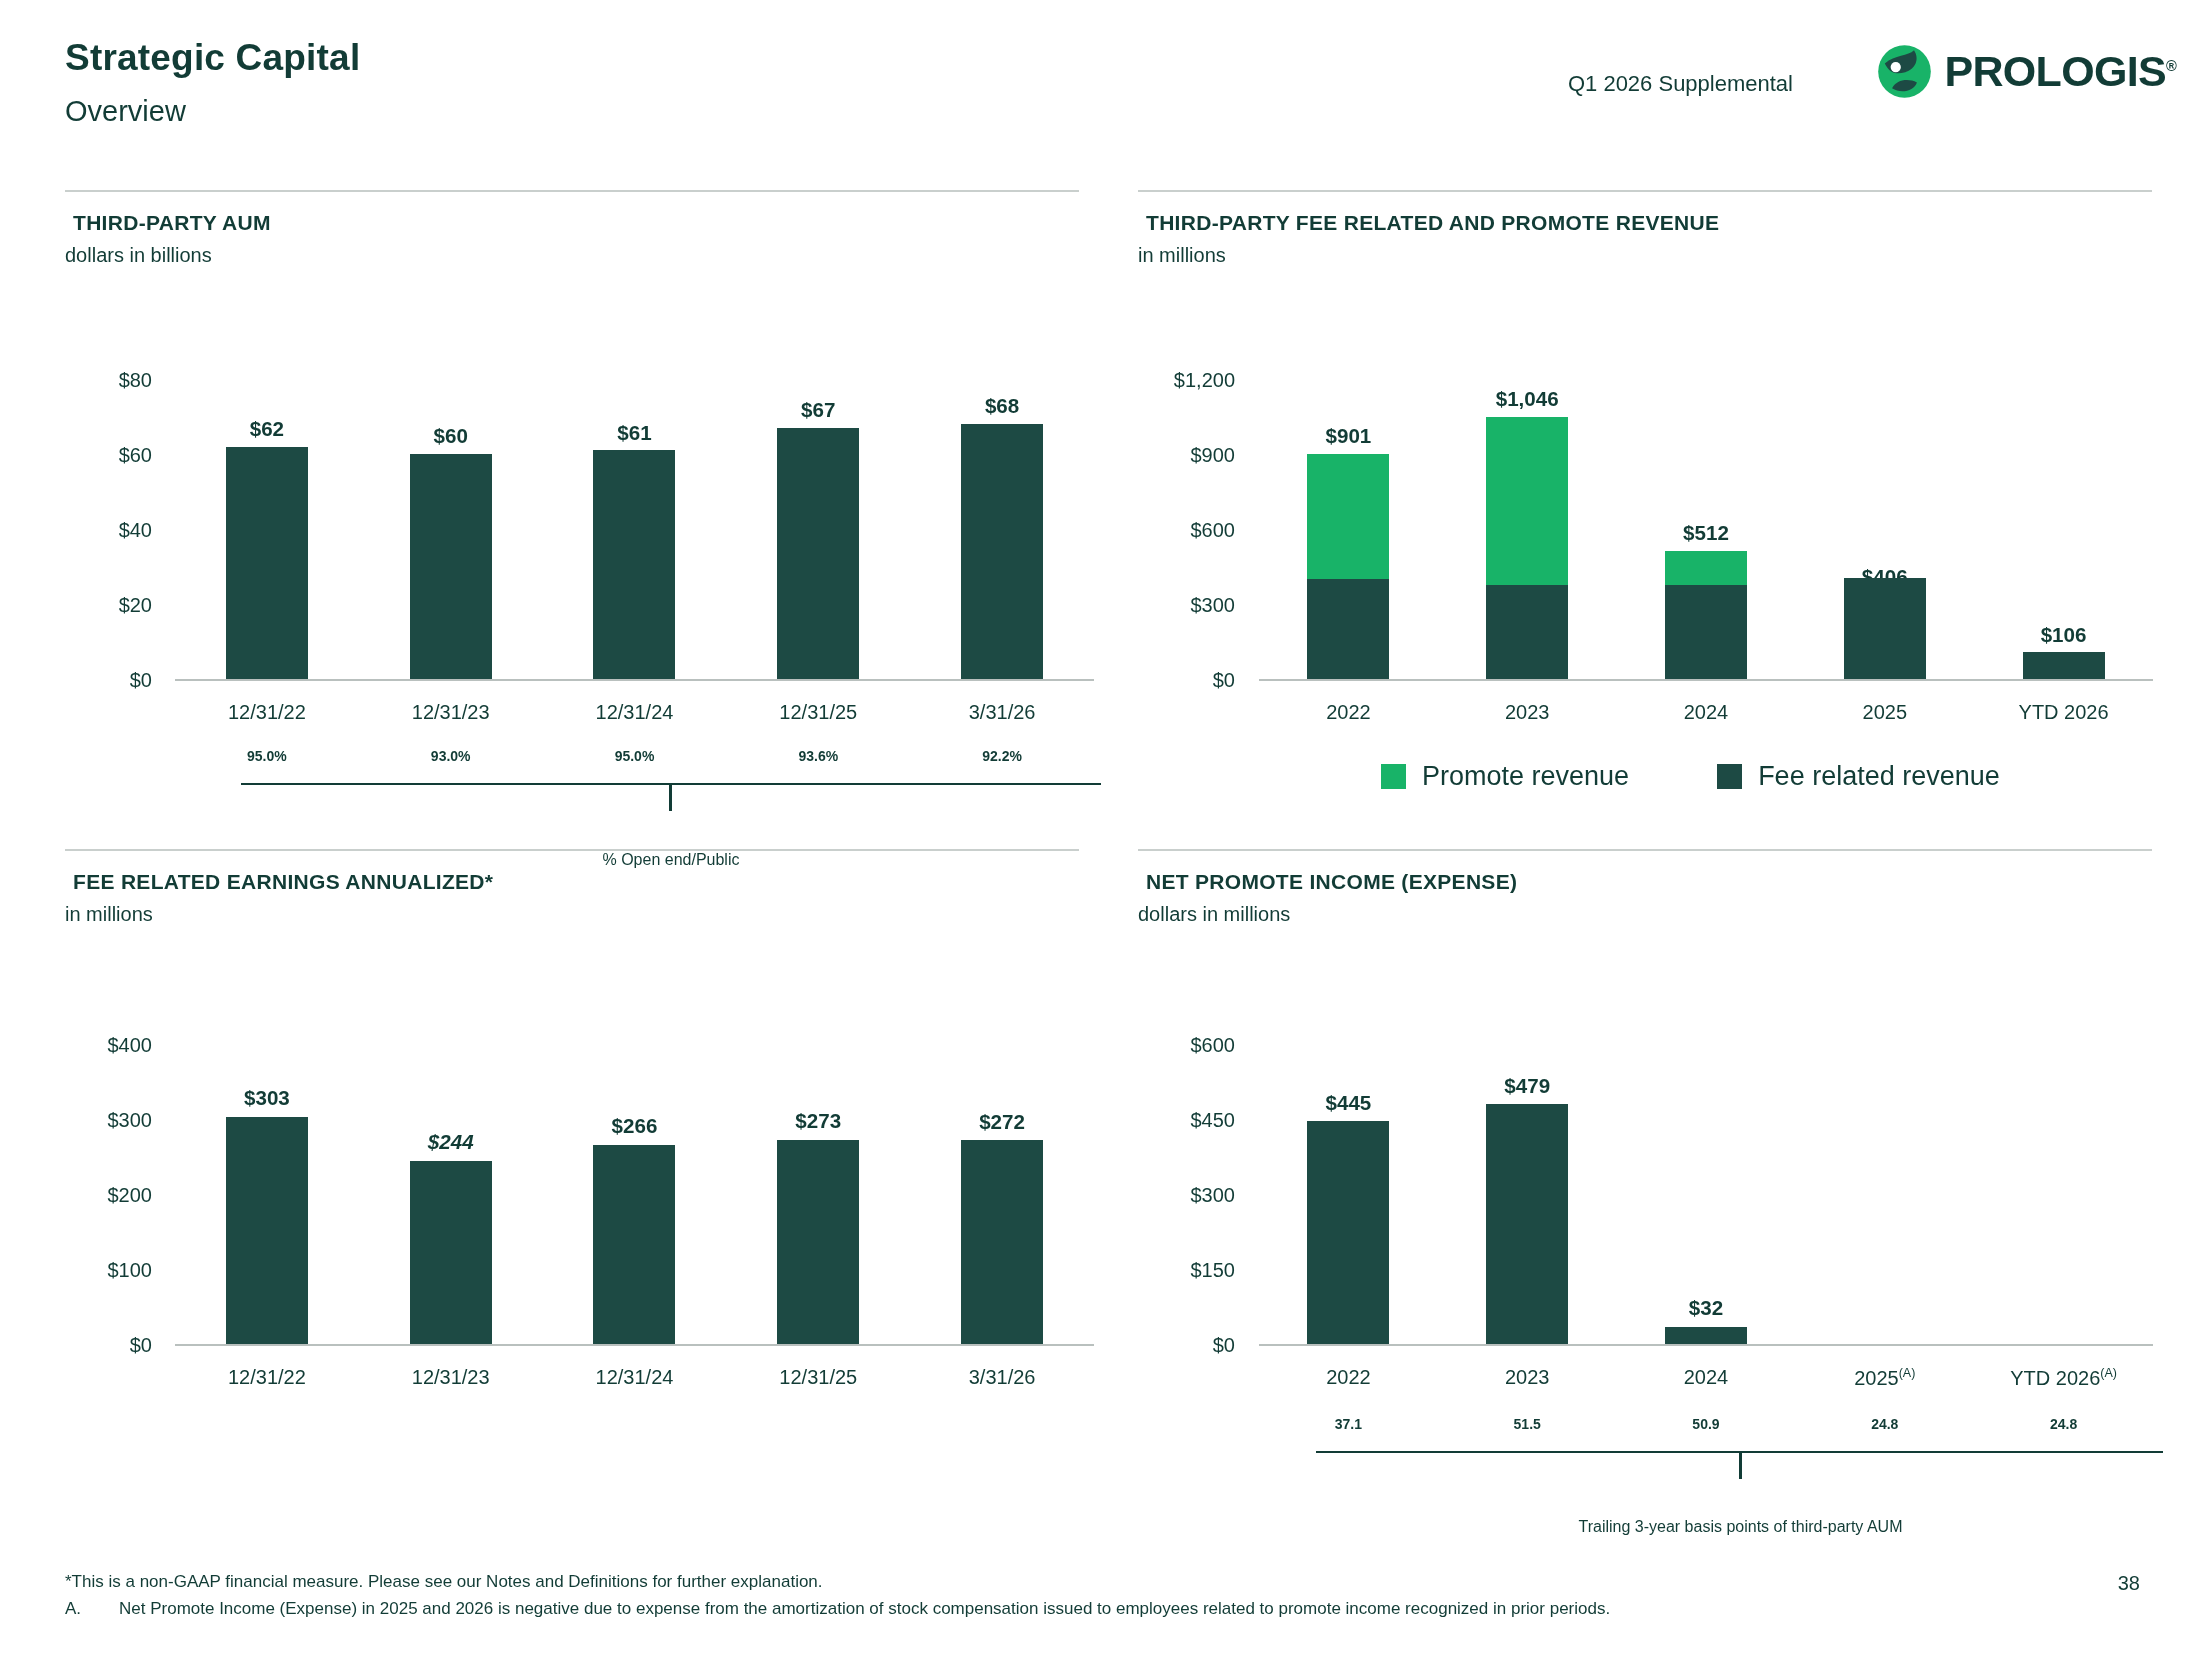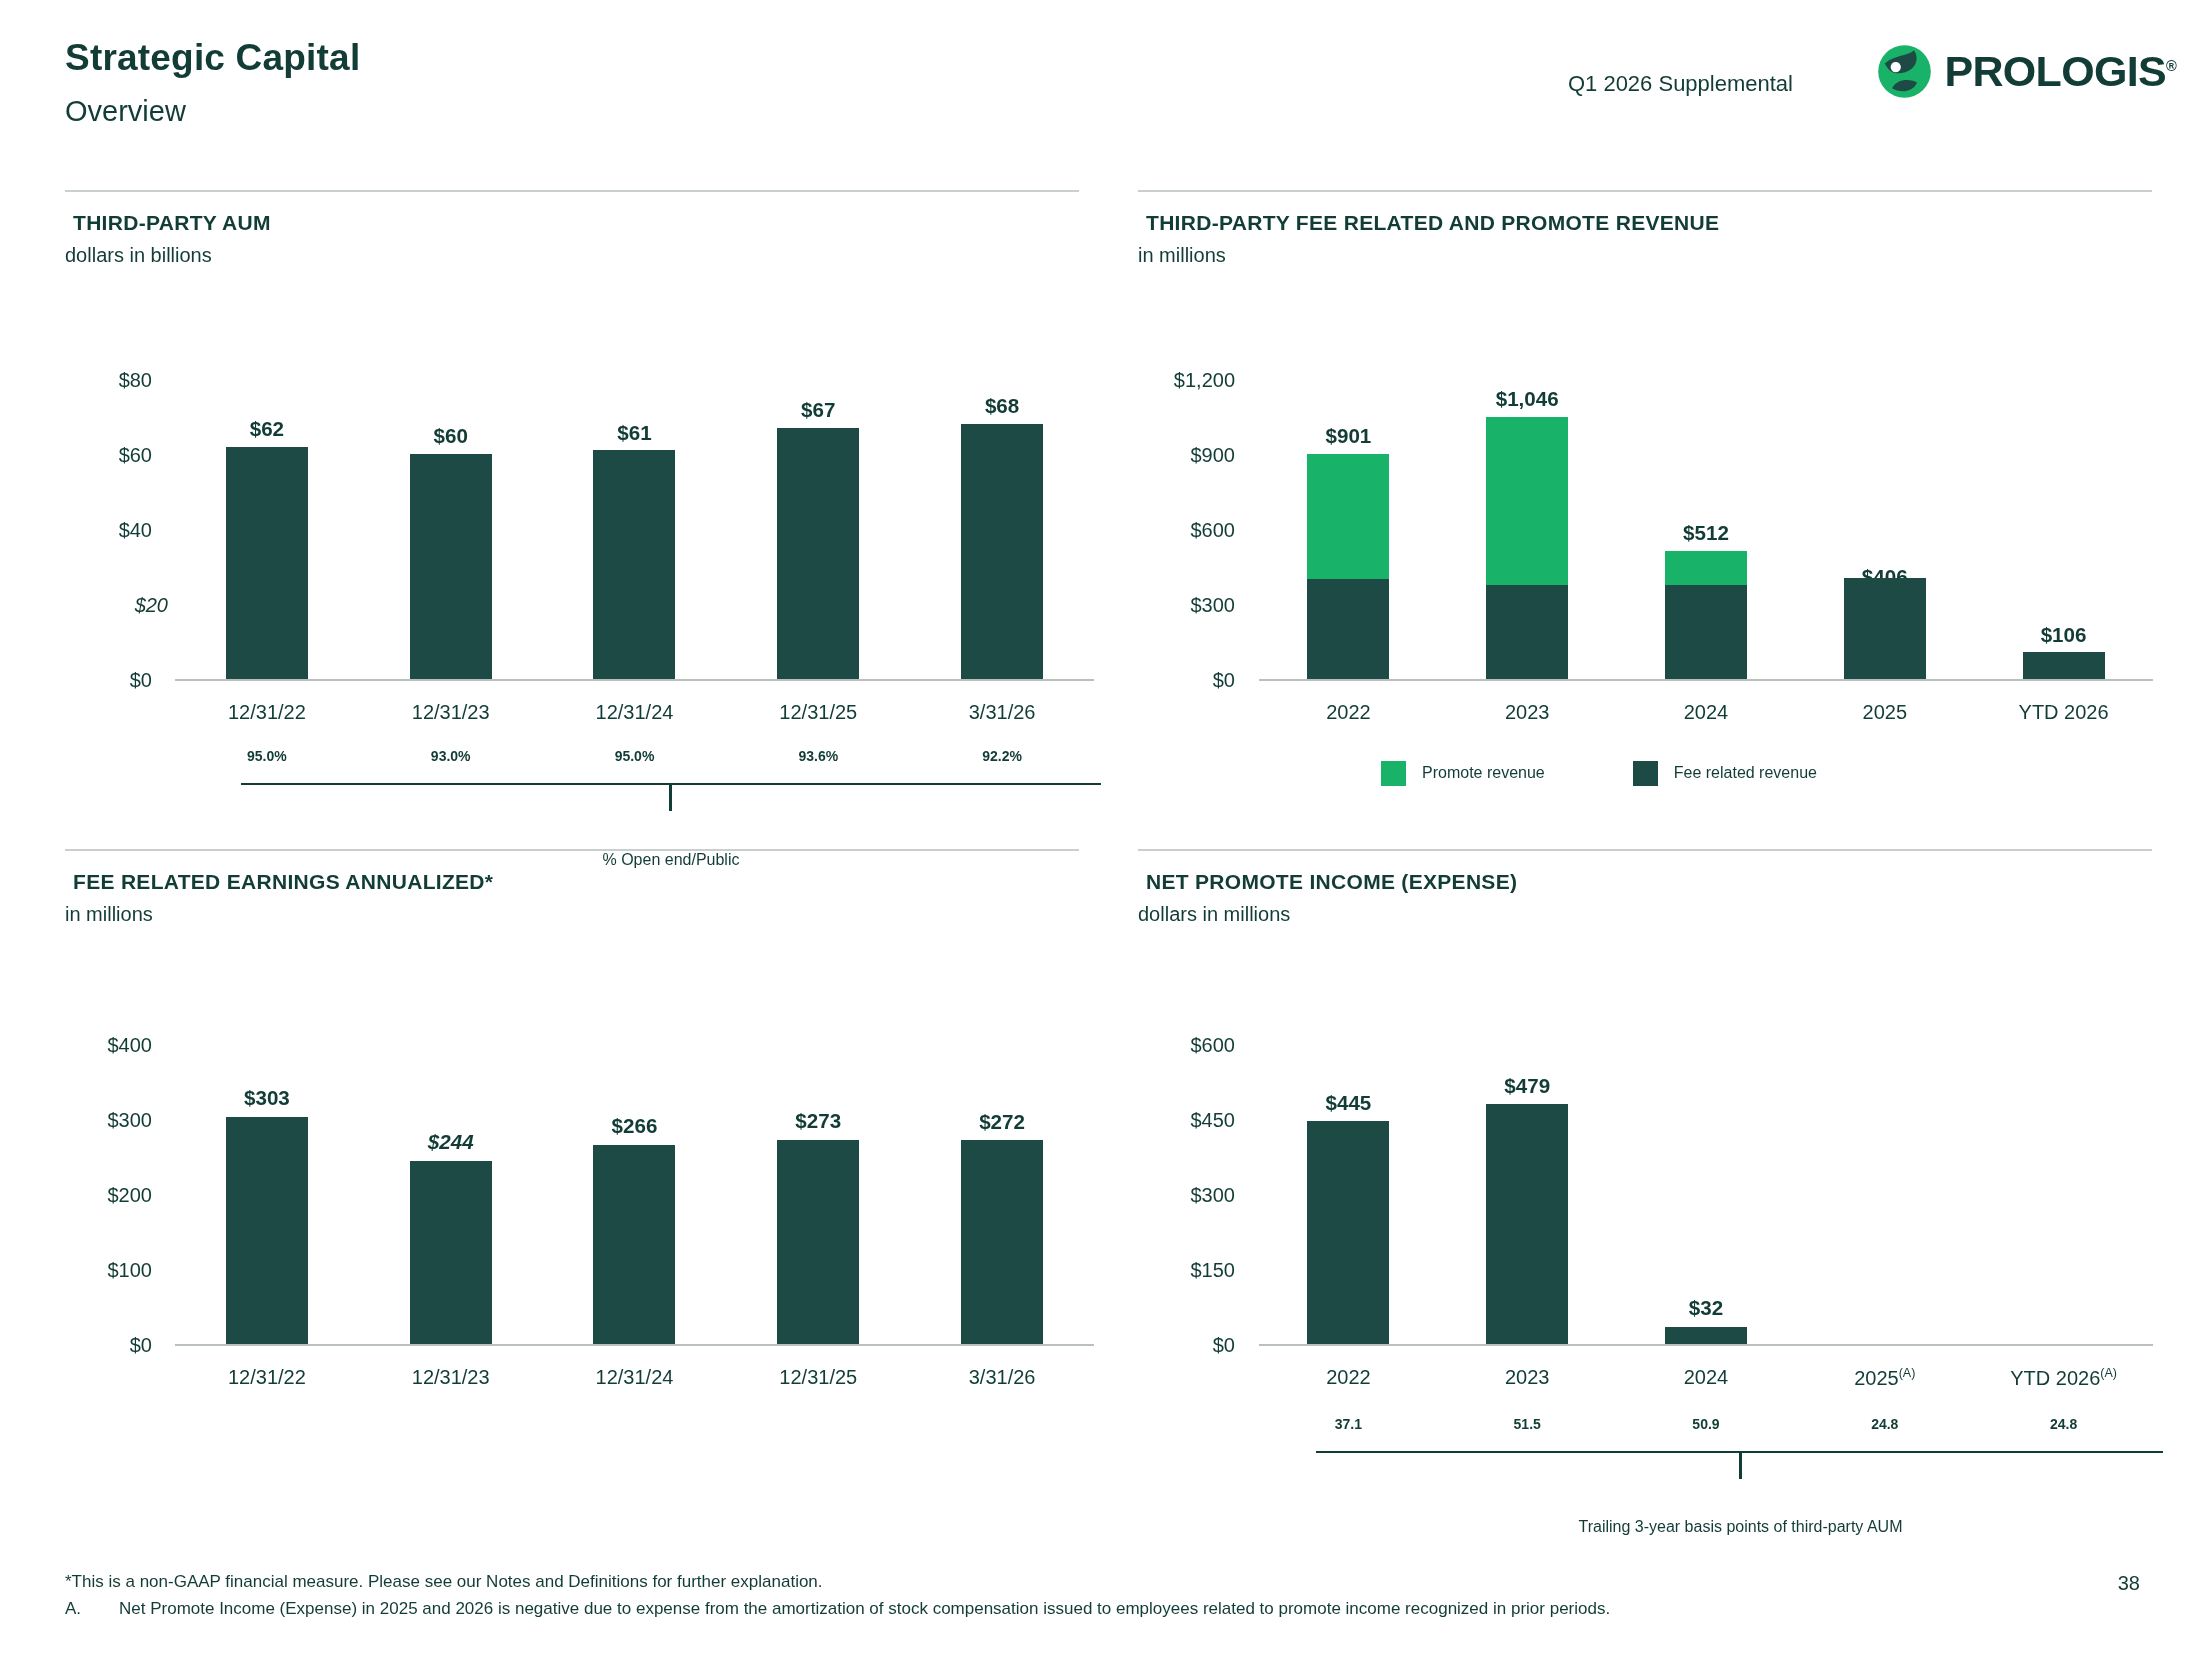--- a/index.html
+++ b/index.html
@@ -154,21 +154,21 @@
     color: #123c36;
     text-align: center;
     white-space: nowrap;
     margin-top: 36px;
   }
   .legend {
     position: absolute;
     display: flex;
     gap: 88px;
     align-items: flex-end;
-    font-size: 16px;
+    font-size: 27px;
     color: #123c36;
   }
   .legend-item { display: flex; align-items: center; gap: 16px; }
   .swatch { width: 25px; height: 25px; display: inline-block; }
 
   
   .footnotes {
     position: absolute;
     left: 65px; bottom: 32px; width: 2007px;
     font-size: 17px;
@@ -209,21 +209,21 @@
   <div class="panel" style="left:65px; top:190px; width:1014px;">
     <div class="panel-rule"></div>
     <div class="panel-title">THIRD-PARTY AUM</div>
     <div class="panel-sub">dollars in billions</div>
 
     <div class="chart" style="height:559px;">
 
       <div class="axis-label" style="left:0; width:87px; top:88px;">$80</div>
       <div class="axis-label" style="left:0; width:87px; top:163px;">$60</div>
       <div class="axis-label" style="left:0; width:87px; top:238px;">$40</div>
-      <div class="axis-label" style="left:16px; width:87px; top:313px;font-style:italic;">$20</div>
+      <div class="axis-label" style="left:0; width:87px; top:313px;">$20</div>
       <div class="axis-label" style="left:0; width:87px; top:388px;">$0</div>
 
       <div class="plot" style="left:110px; top:88px; width:919px; height:301px;">
         <div class="bars">
           <div class="bar-slot">
             <div class="bar-value" style="bottom:238px;">$62</div>
             <div class="bar" style="height:232px;"></div>
           </div>
           <div class="bar-slot">
             <div class="bar-value" style="bottom:231px;">$60</div>

